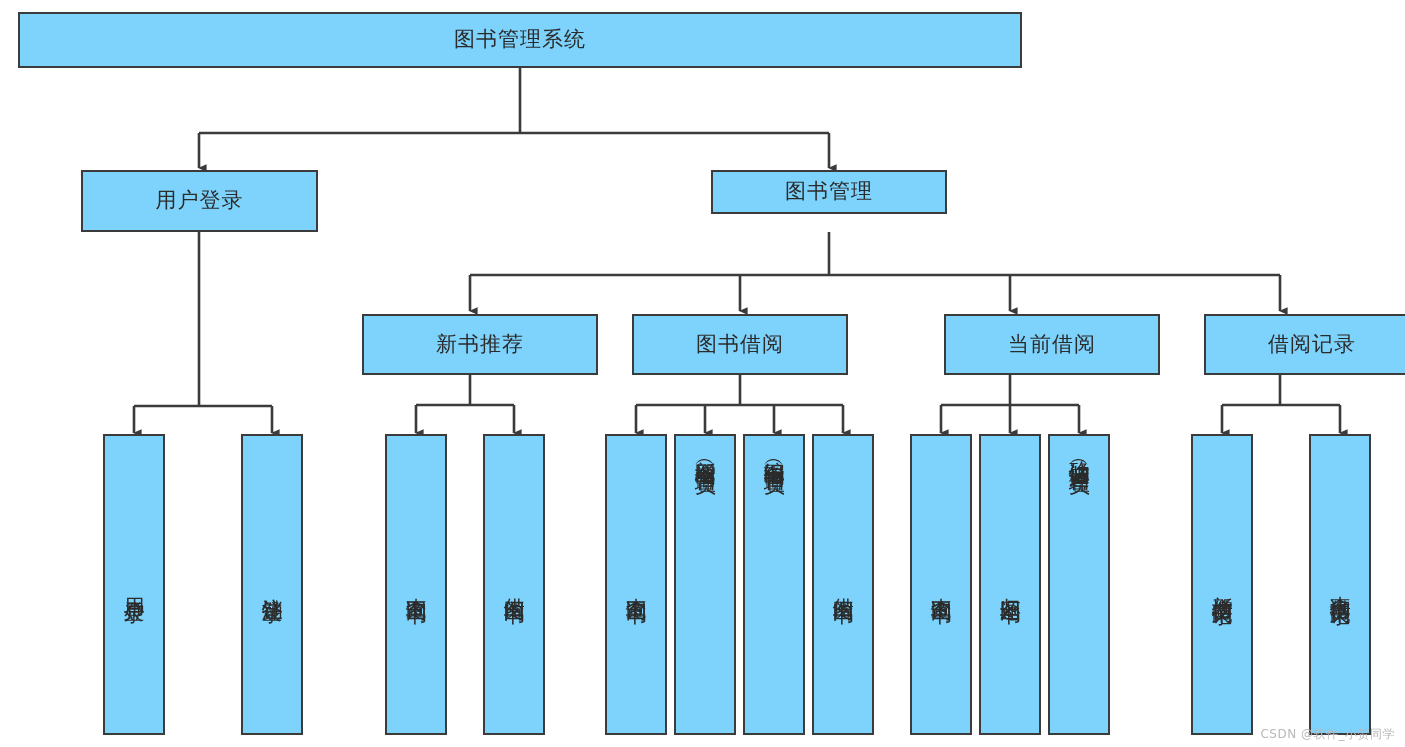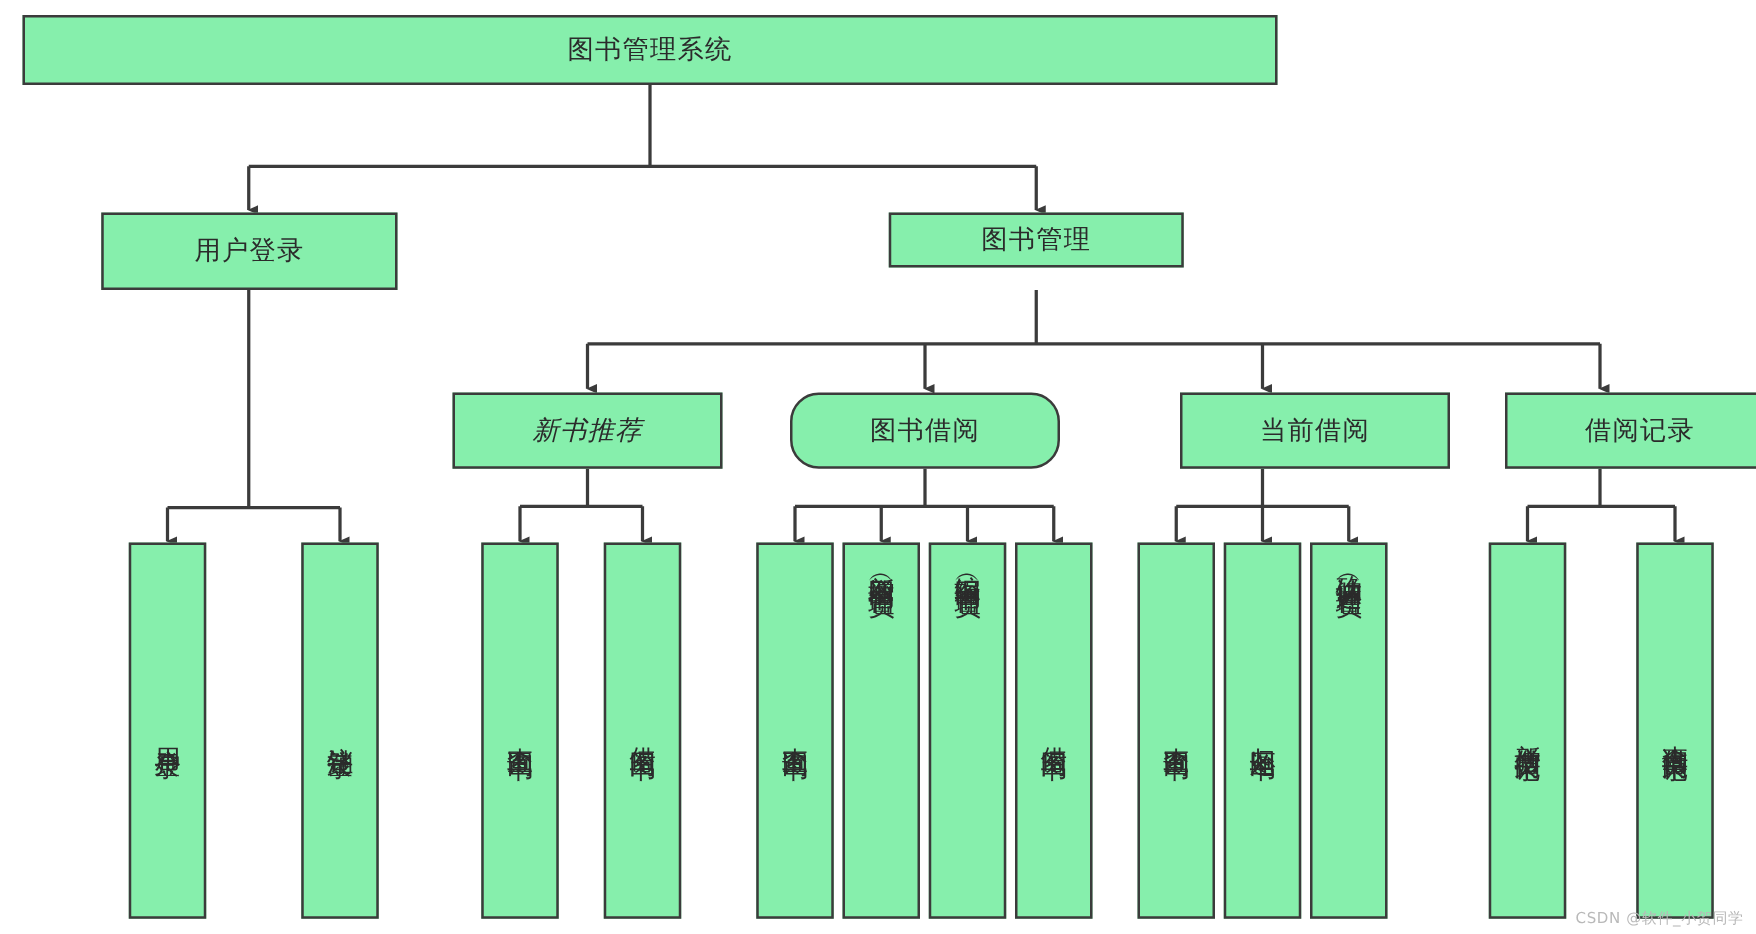--- a/index.html
+++ b/index.html
@@ -25,21 +25,21 @@
     left: 0;
     top: 0;
     width: 1405px;
     height: 747px;
     pointer-events: none;
   }
   .node-box {
     position: absolute;
     box-sizing: border-box;
     border: 2.5px solid #3b3b3b;
-    background: #86efac;
+    background: #7dd3fc;
     display: flex;
     align-items: center;
     justify-content: center;
     color: #2b2b2b;
   }
   .node-h .node-label {
     font-size: 21px;
     line-height: 1.2;
     letter-spacing: 1px;
     white-space: nowrap;
@@ -133,25 +133,25 @@
   </div>
 
   <div class="node-box node-h" style="left:81px; top:170px; width:237px; height:62px;">
     <span class="node-label">用户登录</span>
   </div>
 
   <div class="node-box node-h" style="left:711px; top:170px; width:236px; height:44px;">
     <span class="node-label">图书管理</span>
   </div>
 
-  <div class="node-box node-h" style="left:362px; top:314px; width:216px; height:61px;font-style:italic;">
+  <div class="node-box node-h" style="left:362px; top:314px; width:236px; height:61px;">
     <span class="node-label">新书推荐</span>
   </div>
 
-  <div class="node-box node-h" style="left:632px; top:314px; width:216px; height:61px;border-radius:23px;">
+  <div class="node-box node-h" style="left:632px; top:314px; width:216px; height:61px;">
     <span class="node-label">图书借阅</span>
   </div>
 
   <div class="node-box node-h" style="left:944px; top:314px; width:216px; height:61px;">
     <span class="node-label">当前借阅</span>
   </div>
 
   <div class="node-box node-h" style="left:1172px; top:314px; width:216px; height:61px;margin-left:32px;">
     <span class="node-label">借阅记录</span>
   </div>

